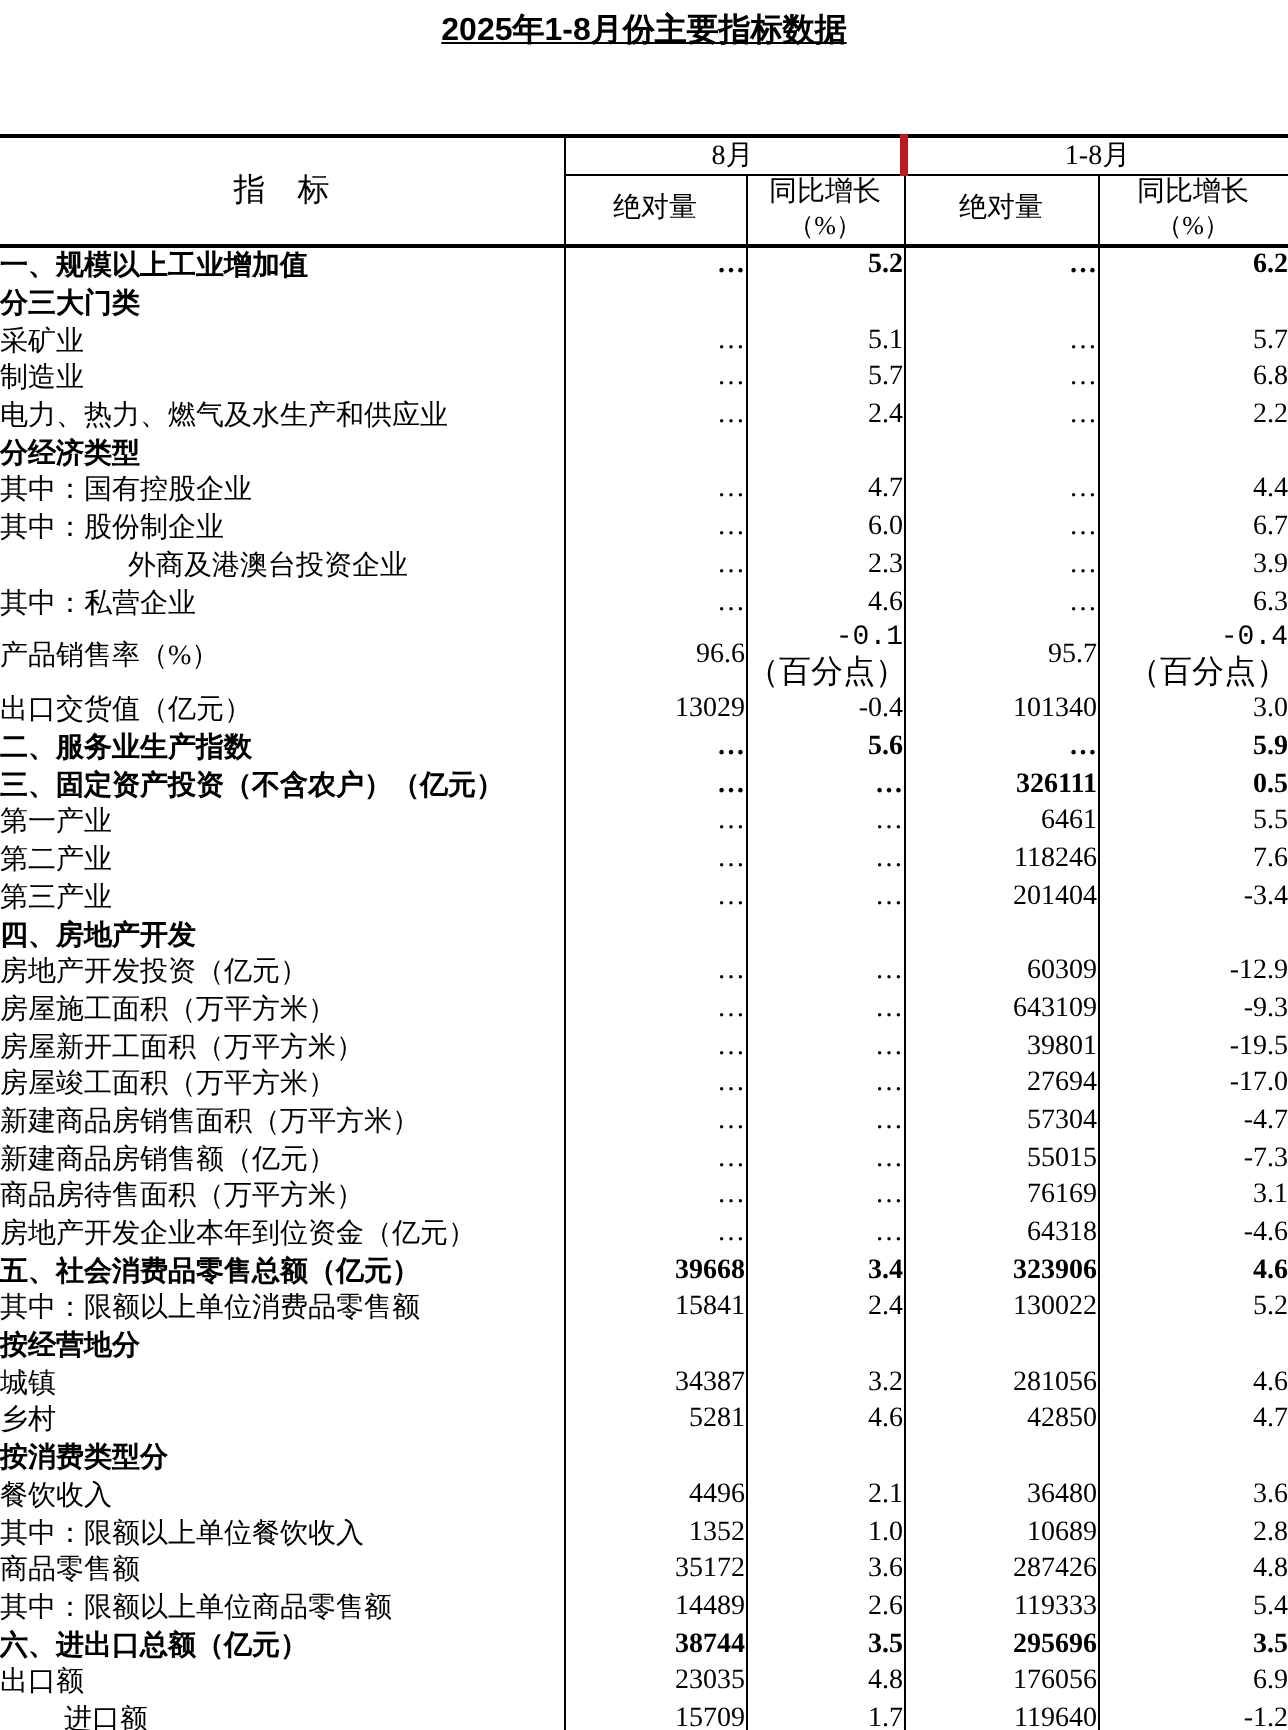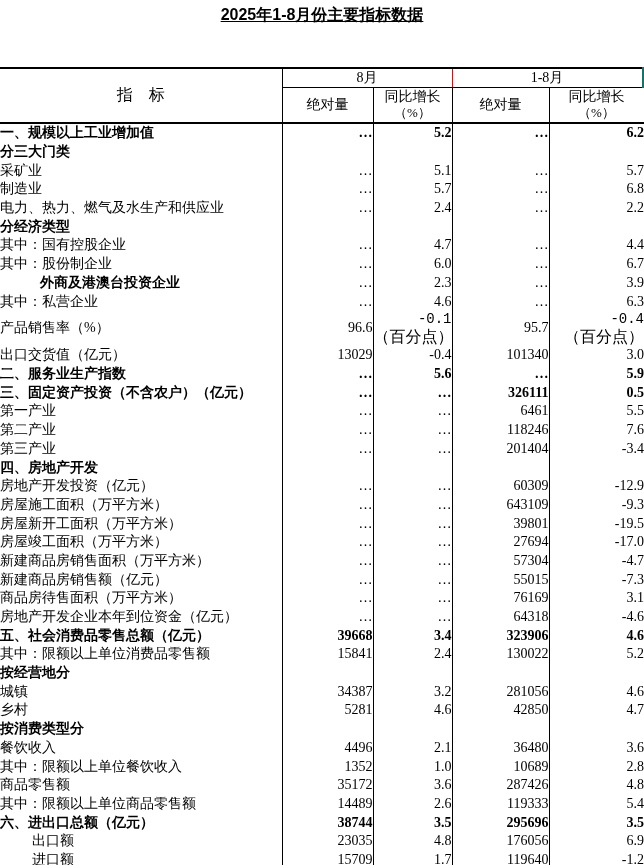--- a/index.html
+++ b/index.html
@@ -32,22 +32,22 @@
     text-align:center; vertical-align:middle;
     font-size:16px;
     border-right:1px solid #000;
     border-bottom:2px solid #000;
   }
   .th-group {
     height:17px; text-align:center; vertical-align:middle;
     font-size:14px;
     border-bottom:1px solid #000;
   }
-  .th-group.g1 { border-right:1px solid #b91c1c; }
-  .th-group.g2 { border-right:5px solid #0f766e;margin-top:40px; }
+  .th-group.g1 { border-right:4px solid #b91c1c; }
+  .th-group.g2 { border-right:1px solid #0f766e;margin-top:40px; }
   .th-sub {
     height:34px; text-align:center; vertical-align:middle;
     font-size:14px; line-height:1.15;
     border-bottom:2px solid #000;
   }
   .th-sub .unit { font-size:13px; }
   .th-sub.bc2, .th-sub.bc3, .th-sub.bc4, .th-sub.bc5 { border-right:1px solid #000; }
 
   
   tbody td { height:18.7px; vertical-align:middle; font-size:14px; }
@@ -146,21 +146,21 @@
           <td class="c5 num">4.4</td>
         </tr>
         <tr>
           <td class="c1">其中：股份制企业</td>
           <td class="c2 num">…</td>
           <td class="c3 num">6.0</td>
           <td class="c4 num">…</td>
           <td class="c5 num">6.7</td>
         </tr>
         <tr>
-          <td class="c1" style="padding-left: 40px; font-weight: bold;">外商及港澳台投资企业</td>
+          <td class="c1" style="padding-left: 64px;">外商及港澳台投资企业</td>
           <td class="c2 num">…</td>
           <td class="c3 num">2.3</td>
           <td class="c4 num">…</td>
           <td class="c5 num">3.9</td>
         </tr>
         <tr>
           <td class="c1">其中：私营企业</td>
           <td class="c2 num">…</td>
           <td class="c3 num">4.6</td>
           <td class="c4 num">…</td>
@@ -355,21 +355,21 @@
           <td class="c5 num">5.4</td>
         </tr>
         <tr class="bold">
           <td class="c1">六、进出口总额（亿元）</td>
           <td class="c2 num">38744</td>
           <td class="c3 num">3.5</td>
           <td class="c4 num">295696</td>
           <td class="c5 num">3.5</td>
         </tr>
         <tr>
-          <td class="c1" style="padding-left: 32px;">出口额</td>
+          <td class="c1" style="">出口额</td>
           <td class="c2 num">23035</td>
           <td class="c3 num">4.8</td>
           <td class="c4 num">176056</td>
           <td class="c5 num">6.9</td>
         </tr>
         <tr>
           <td class="c1" style="padding-left: 32px;">进口额</td>
           <td class="c2 num">15709</td>
           <td class="c3 num">1.7</td>
           <td class="c4 num">119640</td>

